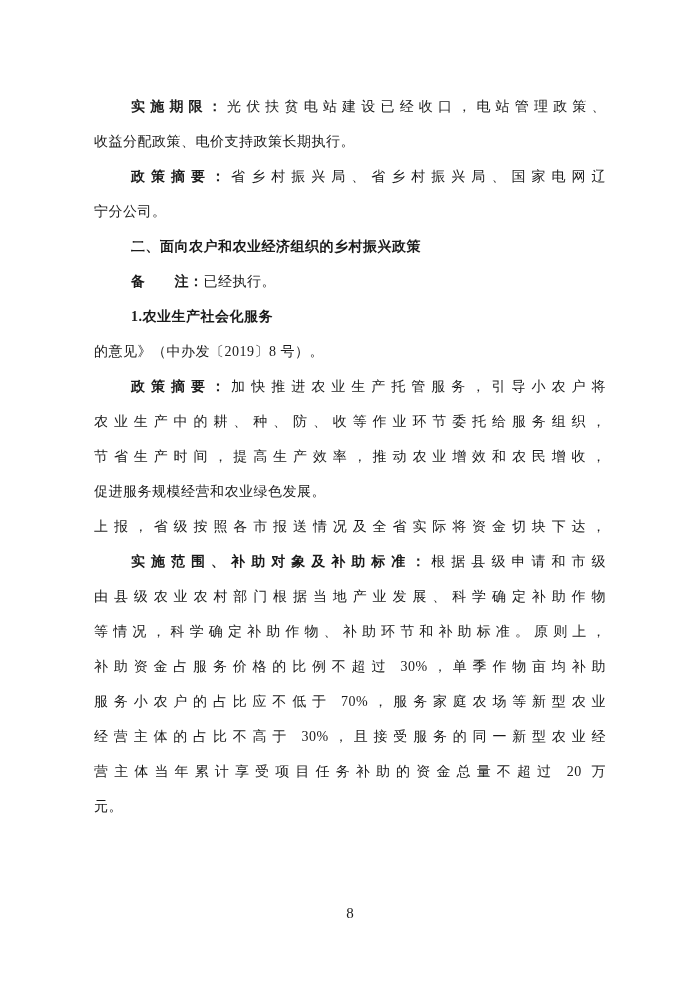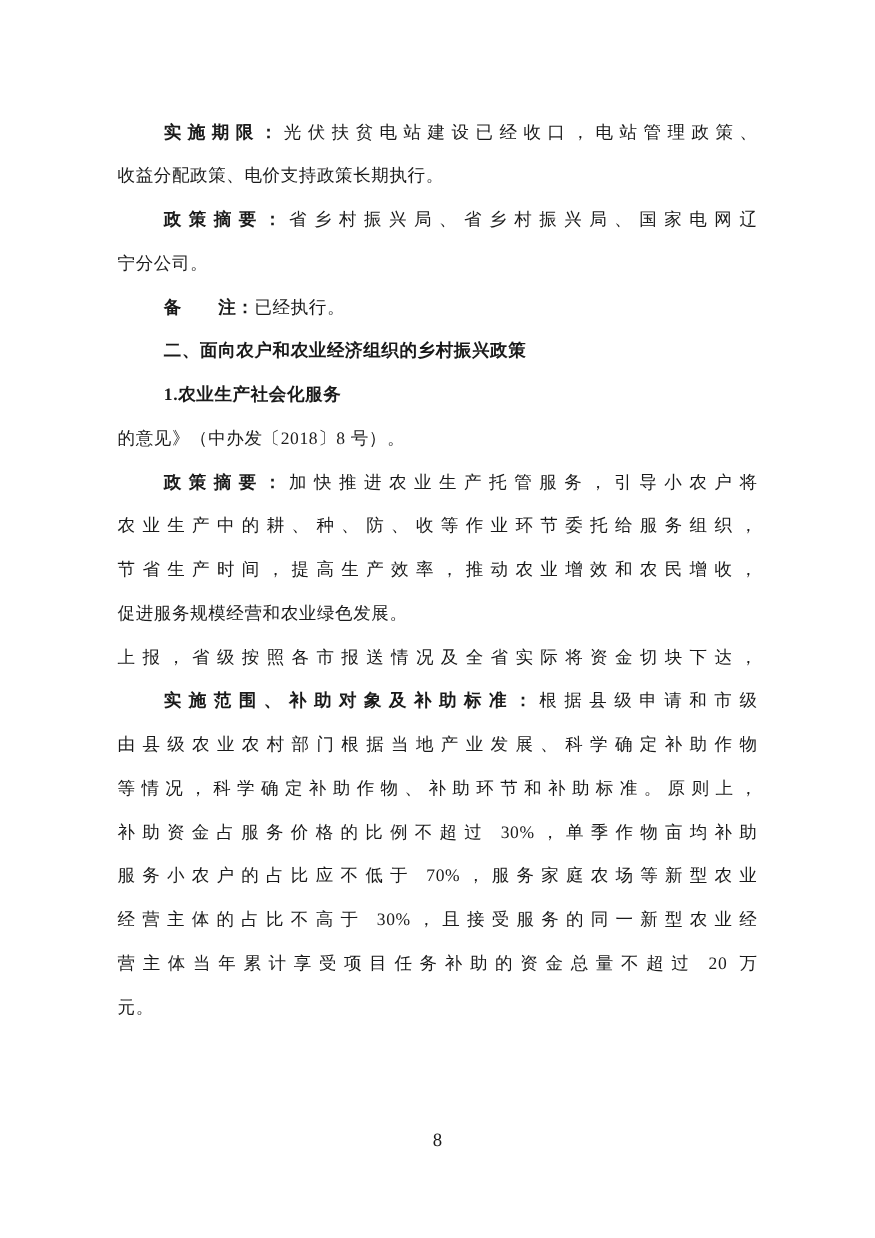--- a/index.html
+++ b/index.html
@@ -55,24 +55,24 @@
 </style>
 </head>
 <body>
 
 <div class="page">
   <div class="doc-body">
       <div class="line indent justify"><span class="seg bold">实施期限：</span><span class="seg">光伏扶贫电站建设已经收口，电站管理政策、</span></div>
       <div class="line"><span class="seg">收益分配政策、电价支持政策长期执行。</span></div>
       <div class="line indent justify"><span class="seg bold">政策摘要：</span><span class="seg">省乡村振兴局、省乡村振兴局、国家电网辽</span></div>
       <div class="line"><span class="seg">宁分公司。</span></div>
+      <div class="line indent"><span class="seg bold">二、面向农户和农业经济组织的乡村振兴政策</span></div>
       <div class="line indent"><span class="seg bold">备　　注：</span><span class="seg">已经执行。</span></div>
-      <div class="line indent"><span class="seg bold">二、面向农户和农业经济组织的乡村振兴政策</span></div>
       <div class="line indent"><span class="seg bold">1.农业生产社会化服务</span></div>
-      <div class="line"><span class="seg">的意见》（中办发〔2018〕8 号）。</span></div>
+      <div class="line"><span class="seg">的意见》（中办发〔2019〕8 号）。</span></div>
       <div class="line indent justify"><span class="seg bold">政策摘要：</span><span class="seg">加快推进农业生产托管服务，引导小农户将</span></div>
       <div class="line justify"><span class="seg">农业生产中的耕、种、防、收等作业环节委托给服务组织，</span></div>
       <div class="line justify"><span class="seg">节省生产时间，提高生产效率，推动农业增效和农民增收，</span></div>
       <div class="line"><span class="seg">促进服务规模经营和农业绿色发展。</span></div>
       <div class="line justify"><span class="seg">上报，省级按照各市报送情况及全省实际将资金切块下达，</span></div>
       <div class="line indent justify"><span class="seg bold">实施范围、补助对象及补助标准：</span><span class="seg">根据县级申请和市级</span></div>
       <div class="line justify"><span class="seg">由县级农业农村部门根据当地产业发展、科学确定补助作物</span></div>
       <div class="line justify"><span class="seg">等情况，科学确定补助作物、补助环节和补助标准。原则上，</span></div>
       <div class="line justify"><span class="seg">补助资金占服务价格的比例不超过 30%，单季作物亩均补助</span></div>
       <div class="line justify"><span class="seg">服务小农户的占比应不低于 70%，服务家庭农场等新型农业</span></div>

